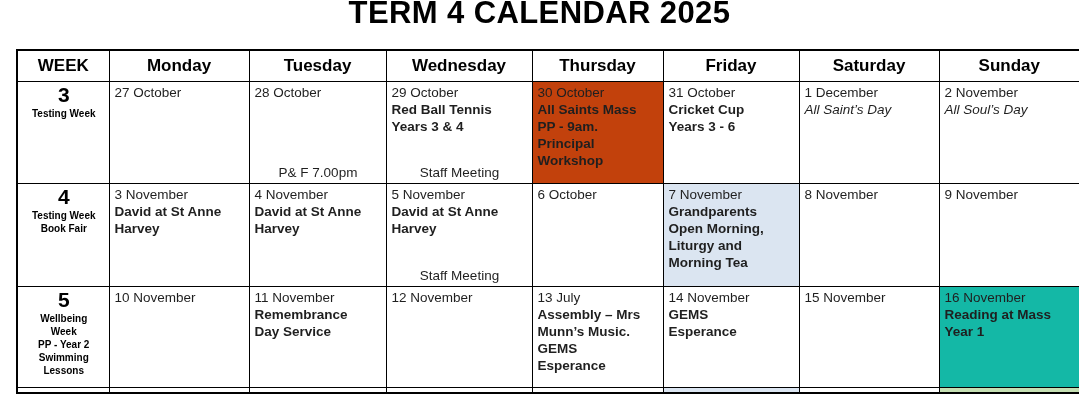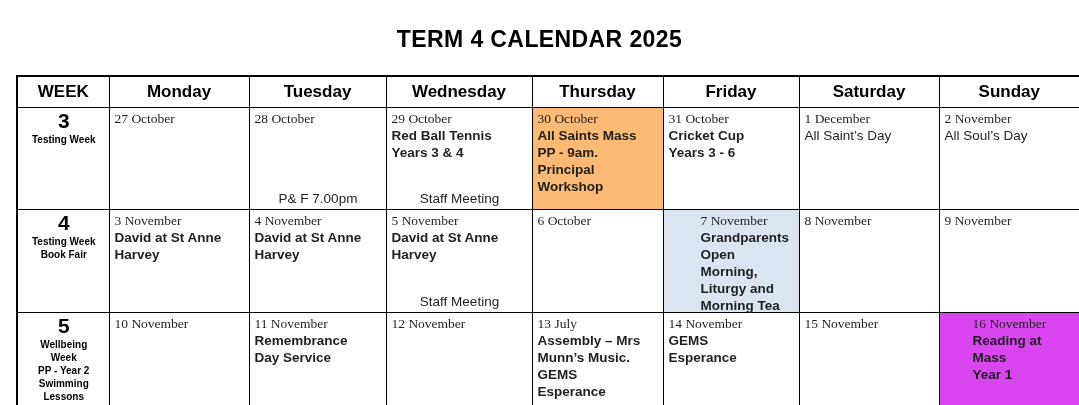--- a/index.html
+++ b/index.html
@@ -2,22 +2,22 @@
 <html><head>
 <meta charset="utf-8">
 <style>
   html,body { margin:0; padding:0; }
   body {
     width:1079px; height:405px; overflow:hidden;
     background:#ffffff; color:#1f1f1f;
     font-family:"Liberation Sans", sans-serif;
   }
   .title {
-    text-align:center; font-weight:800; font-size:23px; line-height:26px;
-    margin-top:26px; letter-spacing:.4px; color:#000;
+    text-align:center; font-weight:800; font-size:31px; line-height:26px;
+    margin-top:0; letter-spacing:.4px; color:#000;
   }
   table.calendar {
     border-collapse:collapse; table-layout:fixed;
     width:1063px; margin:23px 0 0 16px;
     border:2px solid #000;
   }
   th, td { border:1px solid #000; padding:0; vertical-align:top; }
   th {
     font-size:17px; font-weight:bold; color:#000;
     text-align:center; vertical-align:middle; height:30px;
@@ -25,23 +25,23 @@
   td.day { font-size:13.5px; }
   .cell {
     display:flex; flex-direction:column; box-sizing:border-box;
     padding:2px 4px 3px 5px; height:100%;
   }
   .r1 .cell { height:101px; }
   .r2 .cell { height:102px; }
   .r3 .cell { height:100px; }
   .main { flex:1 1 auto; }
   .lines, .week-labels { white-space:pre-line; }
-  .date { line-height:17px;font-family:Liberation Serif, serif; }
+  .date { line-height:17px; }
   .lines { line-height:17px;font-weight:bold; }
-  .it { line-height:17px; }
+  .it { font-style:italic; line-height:17px; }
   .bottom { text-align:center; line-height:15px; flex:0 0 auto; }
   .week-cell-inner { text-align:center; padding-top:1px; }
   .week-num { font-size:21px; font-weight:bold; line-height:24px; color:#000; }
   .week-labels { font-size:10px; font-weight:bold; line-height:13px; color:#000; }
   tr.partial td { height:4px; }
 </style>
 </head>
 <body>
 
 <div class="title">TERM 4 CALENDAR 2025</div>
@@ -102,21 +102,21 @@
           <div class="cell">
             <div class="main">
               <div class="date">29 October</div>
               <div class="lines">Red Ball Tennis
 Years 3 &amp; 4</div>
               <div class="it"></div>
             </div>
             <div class="bottom">Staff Meeting</div>
           </div>
         </td>
-      <td class="day" style="background: #fdba74;">
+      <td class="day" style="background: #c2410c;">
           <div class="cell">
             <div class="main">
               <div class="date">30 October</div>
               <div class="lines">All Saints Mass
 PP - 9am.
 Principal
 Workshop</div>
               <div class="it"></div>
             </div>
             <div class="bottom"></div>
@@ -199,21 +199,21 @@
       <td class="day">
           <div class="cell">
             <div class="main">
               <div class="date">6 October</div>
               <div class="lines"></div>
               <div class="it"></div>
             </div>
             <div class="bottom"></div>
           </div>
         </td>
-      <td class="day" style="background: rgb(219, 229, 241); padding-left: 32px;">
+      <td class="day" style="background: rgb(219, 229, 241);">
           <div class="cell">
             <div class="main">
               <div class="date">7 November</div>
               <div class="lines">Grandparents
 Open Morning,
 Liturgy and
 Morning Tea</div>
               <div class="it"></div>
             </div>
             <div class="bottom"></div>
@@ -310,21 +310,21 @@
       <td class="day">
           <div class="cell">
             <div class="main">
               <div class="date">15 November</div>
               <div class="lines"></div>
               <div class="it"></div>
             </div>
             <div class="bottom"></div>
           </div>
         </td>
-      <td class="day" style="background: #d946ef; padding-left: 28px;">
+      <td class="day" style="background: #14b8a6;">
           <div class="cell">
             <div class="main">
               <div class="date">16 November</div>
               <div class="lines">Reading at Mass
 Year 1</div>
               <div class="it"></div>
             </div>
             <div class="bottom"></div>
           </div>
         </td>

